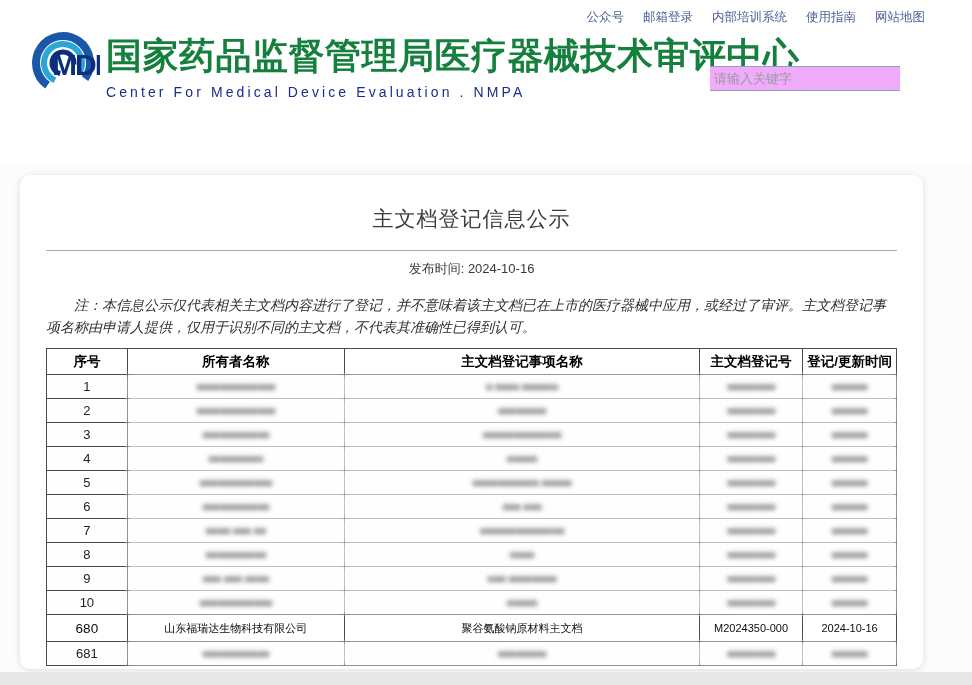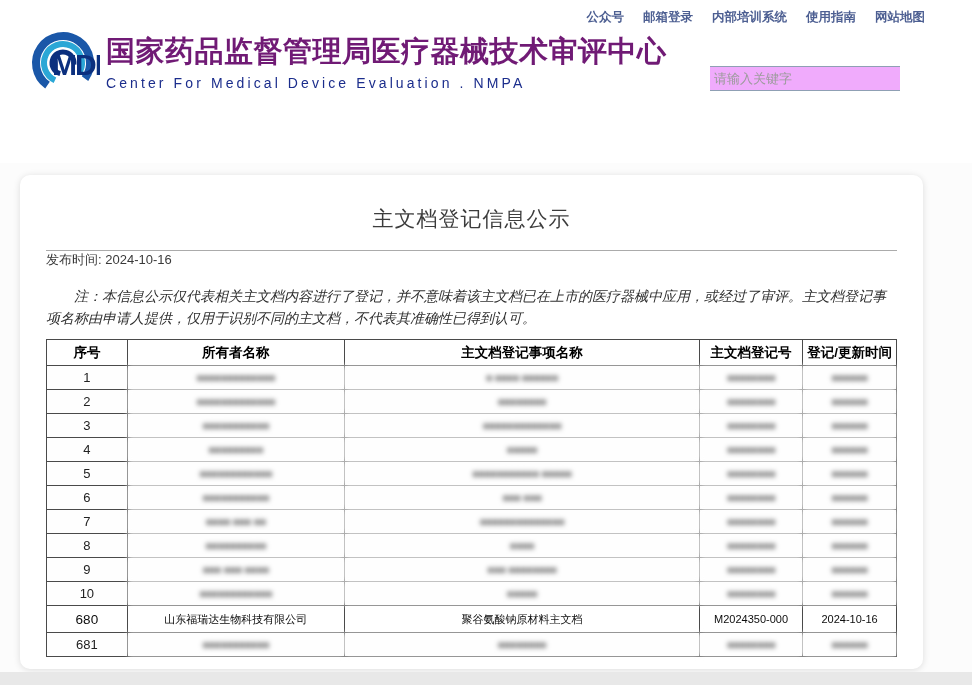--- a/index.html
+++ b/index.html
@@ -2,31 +2,31 @@
 <html><head>
 <meta charset="utf-8">
 <style>
   * { margin:0; padding:0; box-sizing:border-box; }
   html,body { width:972px; height:685px; overflow:hidden;
     font-family:"Liberation Sans","DejaVu Sans",sans-serif; background:#ffffff; }
   .page { position:relative; width:972px; height:685px; background:#ffffff; }
 
   
   .topbar { height:26px; display:flex; justify-content:flex-end; align-items:center;
-    padding-right:47px; gap:19px; padding-top:8px;font-weight:bold; }
+    padding-right:47px; gap:19px; padding-top:8px; }
   .topbar a { font-size:12.5px; color:#4d5f92; text-decoration:none; cursor:pointer; }
 
   
   .header { position:relative; height:82px; }
   .brand { position:absolute; left:30px; top:2px; display:flex; align-items:flex-start; }
   .logo { width:70px; height:70px; position:relative; flex:0 0 auto; }
   .logo svg { display:block; }
   .brand-text { margin-left:6px; padding-top:4px; }
   .brand-cn { font-family:Liberation Serif, serif; font-weight:bold;
-    font-size:29px; color:#701a75; letter-spacing:0.5px; white-space:nowrap; }
+    font-size:36px; color:#15803d; letter-spacing:0.5px; white-space:nowrap; }
   .brand-en { font-size:14px; color:#1b2d8c; letter-spacing:3.1px; margin-top:3px;
     white-space:nowrap; font-weight:500; }
   .search-wrap { position:absolute; left:710px; top:40px; width:190px; }
   .search-input { width:190px; height:25px; border:none; border-top:1px solid #8fa0b4;
     border-bottom:1px solid #8fa0b4; background:#f0abfc; font-size:13px; color:#333;
     padding:0 4px; outline:none; }
   .search-input::placeholder { color:#9b9b9b; }
 
   
   .nav { margin:14px 0 0 200px; width:712px; display:flex; justify-content:space-between;
@@ -35,21 +35,21 @@
 
   
   .main-area { position:absolute; top:163px; left:0; width:972px; height:509px;
     background:#fcfcfc; }
   .card { position:absolute; left:20px; top:12px; width:903px; height:494px;
     background:#ffffff; border-radius:10px; box-shadow:0 1px 7px rgba(0,0,0,0.13);
     padding:24px 26px 0 26px; }
   .page-title { text-align:center; font-size:21px; color:#3c3c3c; letter-spacing:1px;
     margin-top:6px; }
   .title-rule { border:none; border-top:1px solid #ababab; margin-top:17px; }
-  .publish { text-align:left; font-size:13px; color:#3a3a3a; }
+  .publish { text-align:center; font-size:13px; color:#3a3a3a; margin-top:9px; }
   .note { font-size:14px; color:#2f2f2f; line-height:22px; text-indent:2em;
     margin-top:16px;font-style:italic; }
 
   
   table.registry { border-collapse:collapse; width:851px; margin-top:10px;
     table-layout:fixed; }
   .registry th, .registry td { border:1px solid #4a4a4a; text-align:center;
     overflow:hidden; white-space:nowrap; }
   .registry th { font-size:13.5px; font-weight:bold; color:#000; height:26px; }
   .registry td { font-size:13px; color:#333; height:24px; }

